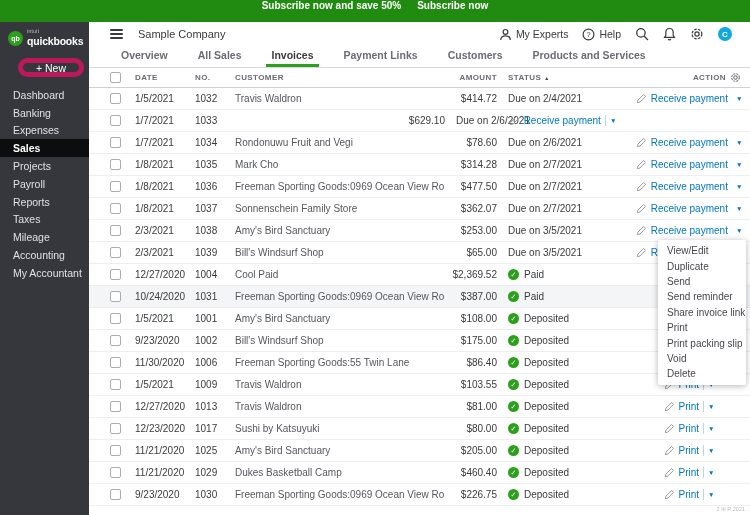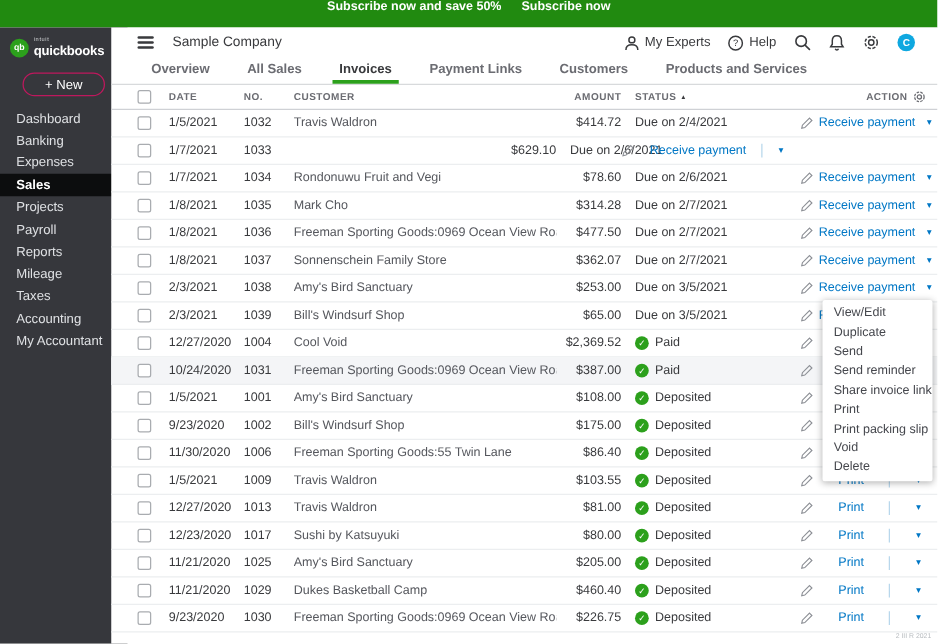--- a/index.html
+++ b/index.html
@@ -13,21 +13,21 @@
   .banner .cta { cursor:pointer; }
 
   
   .sidebar { position:absolute; left:0; top:22px; width:102px; height:493px; background:#36373c; }
   .logo { display:flex; align-items:center; gap:4px; padding:8px 0 0 8px; }
   .logo-circle { width:15px; height:15px; border-radius:50%; background:#2ca01c; color:#fff;
                  font-size:7px; font-weight:bold; display:flex; align-items:center; justify-content:center; }
   .logo-text { display:flex; flex-direction:column; line-height:1; }
   .logo-text .intuit { color:#cfd1d4; font-size:4.5px; letter-spacing:.5px; margin-bottom:1px; }
   .logo-text .qb { color:#fff; font-size:10.5px; font-weight:bold; letter-spacing:-0.2px; }
-  .new-btn { width:66px; height:19px; margin:12px auto 0; border:1px solid #be185d; border-radius:10px;
+  .new-btn { width:66px; height:19px; margin:12px auto 0; border:5px solid #be185d; border-radius:10px;
              color:#fff; font-size:10.5px; display:flex; align-items:center; justify-content:center; gap:3px; cursor:pointer; }
   .nav { margin-top:9px; }
   .nav-item { height:17.8px; display:flex; align-items:center; padding-left:13px; padding-right:9px;
               font-size:10.5px; color:#dfe1e4; cursor:pointer; }
   .nav-item .chev { margin-left:auto; color:#8d9095; font-size:11px; line-height:1; }
   .nav-item.active { background:#0c0d0e; color:#fff; font-weight:bold; }
   .nav-item.active .chev { color:#fff; }
 
   
   .main { position:absolute; left:89px; top:22px; width:661px; height:493px; background:#fff; }
@@ -60,21 +60,21 @@
   .sort-arrow { font-size:5px; color:#393a3d; }
   .h-action { display:flex; align-items:center; justify-content:flex-end; gap:4px; padding-right:9px; }
 
   .row { height:22px; border-bottom:1px solid #eceef0; font-size:10px; color:#393a3d; }
   .row.highlight { background:#f4f5f7; }
   .c-cust { color:#55575d; white-space:nowrap; overflow:hidden; }
   .c-amt { text-align:right; white-space:nowrap; }
   .c-status { padding-left:11px; display:flex; align-items:center; gap:5px; white-space:nowrap; }
   .badge { width:11px; height:11px; border-radius:50%; background:#2ca01c; color:#fff; font-size:7px;
            display:flex; align-items:center; justify-content:center; flex:0 0 auto; }
-  .c-action { display:flex; align-items:center; justify-content:space-between; gap:4px; padding-right:12px; color:#0077c5; }
+  .c-action { display:flex; align-items:center; justify-content:center; gap:4px; padding-right:12px; color:#0077c5; }
   .pencil { cursor:pointer; display:flex; }
   .action-link { font-size:10px; white-space:nowrap; cursor:pointer; }
   .action-sep { width:1px; height:11px; background:#b8d7ec; }
   .caret { font-size:6.5px; color:#0077c5; cursor:pointer; }
 
   
   .menu { position:absolute; left:658px; top:240px; width:88px; background:#fff; border-radius:2px;
           box-shadow:0 1px 6px rgba(0,0,0,.3); padding:3px 0; z-index:20; }
   .menu-item { height:15.4px; display:flex; align-items:center; padding-left:9px; font-size:10px;
                color:#45474d; white-space:nowrap; cursor:pointer; }
@@ -128,26 +128,26 @@
     <span class="nav-label">Payroll</span>
     <span class="chev">›</span>
   </div>
 
   <div class="nav-item">
     <span class="nav-label">Reports</span>
 
   </div>
 
   <div class="nav-item">
+    <span class="nav-label">Taxes</span>
+
+  </div>
+
+  <div class="nav-item">
     <span class="nav-label">Mileage</span>
-
-  </div>
-
-  <div class="nav-item">
-    <span class="nav-label">Taxes</span>
 
   </div>
 
   <div class="nav-item">
     <span class="nav-label">Accounting</span>
     <span class="chev">›</span>
   </div>
 
   <div class="nav-item">
     <span class="nav-label">My Accountant</span>
@@ -434,21 +434,21 @@
       <span class="caret">▼</span>
     </div>
   </div>
 
   <div class="row grid-cols">
     <div class="cell-check">
           <div class="checkbox"></div>
         </div>
     <div class="c-date">12/27/2020</div>
     <div class="c-no">1004</div>
-    <div class="c-cust">Cool Void</div>
+    <div class="c-cust">Cool Paid</div>
     <div class="c-amt">$2,369.52</div>
     <div class="c-status">
       <span class="badge">✓</span>
       <span class="status-text">Paid</span>
     </div>
     <div class="c-action">
       <span class="pencil">
         <svg width="11" height="11" viewBox="0 0 12 12" fill="none" stroke="#8d9096" stroke-width="1">
           <path d="M8.3 1.6l2.1 2.1L4.2 9.9l-2.7.6.6-2.7z"></path>
         </svg>

